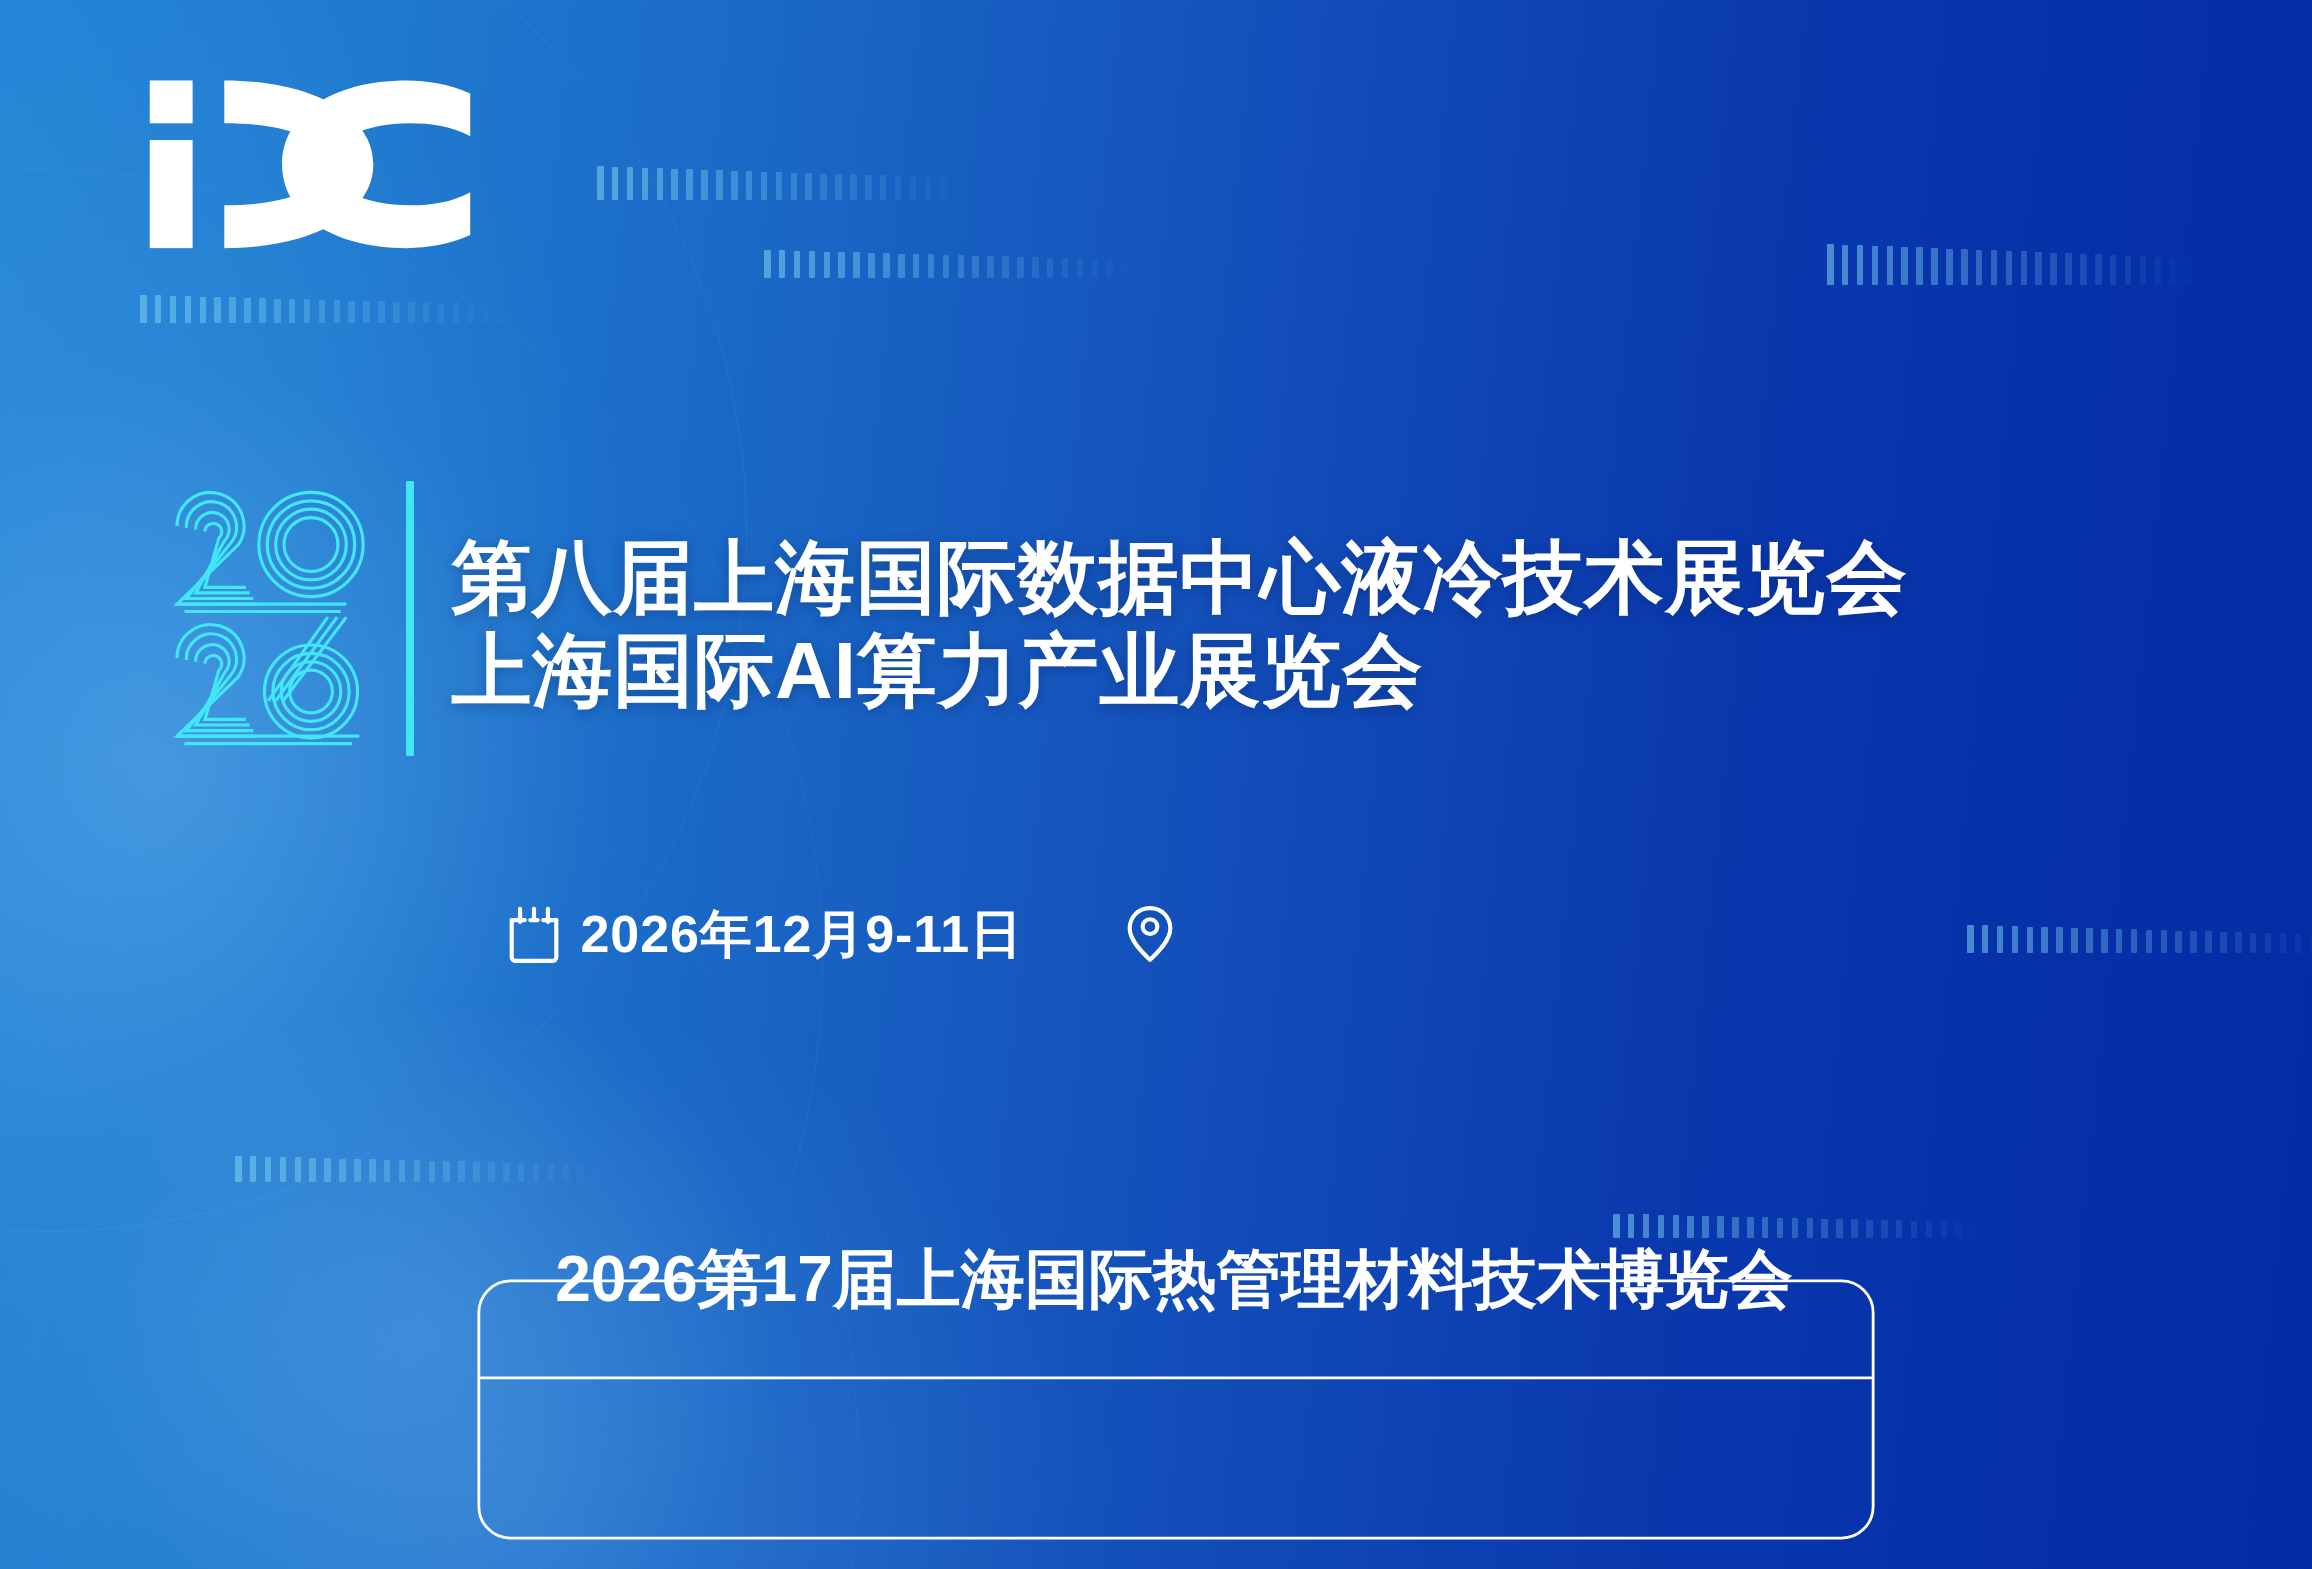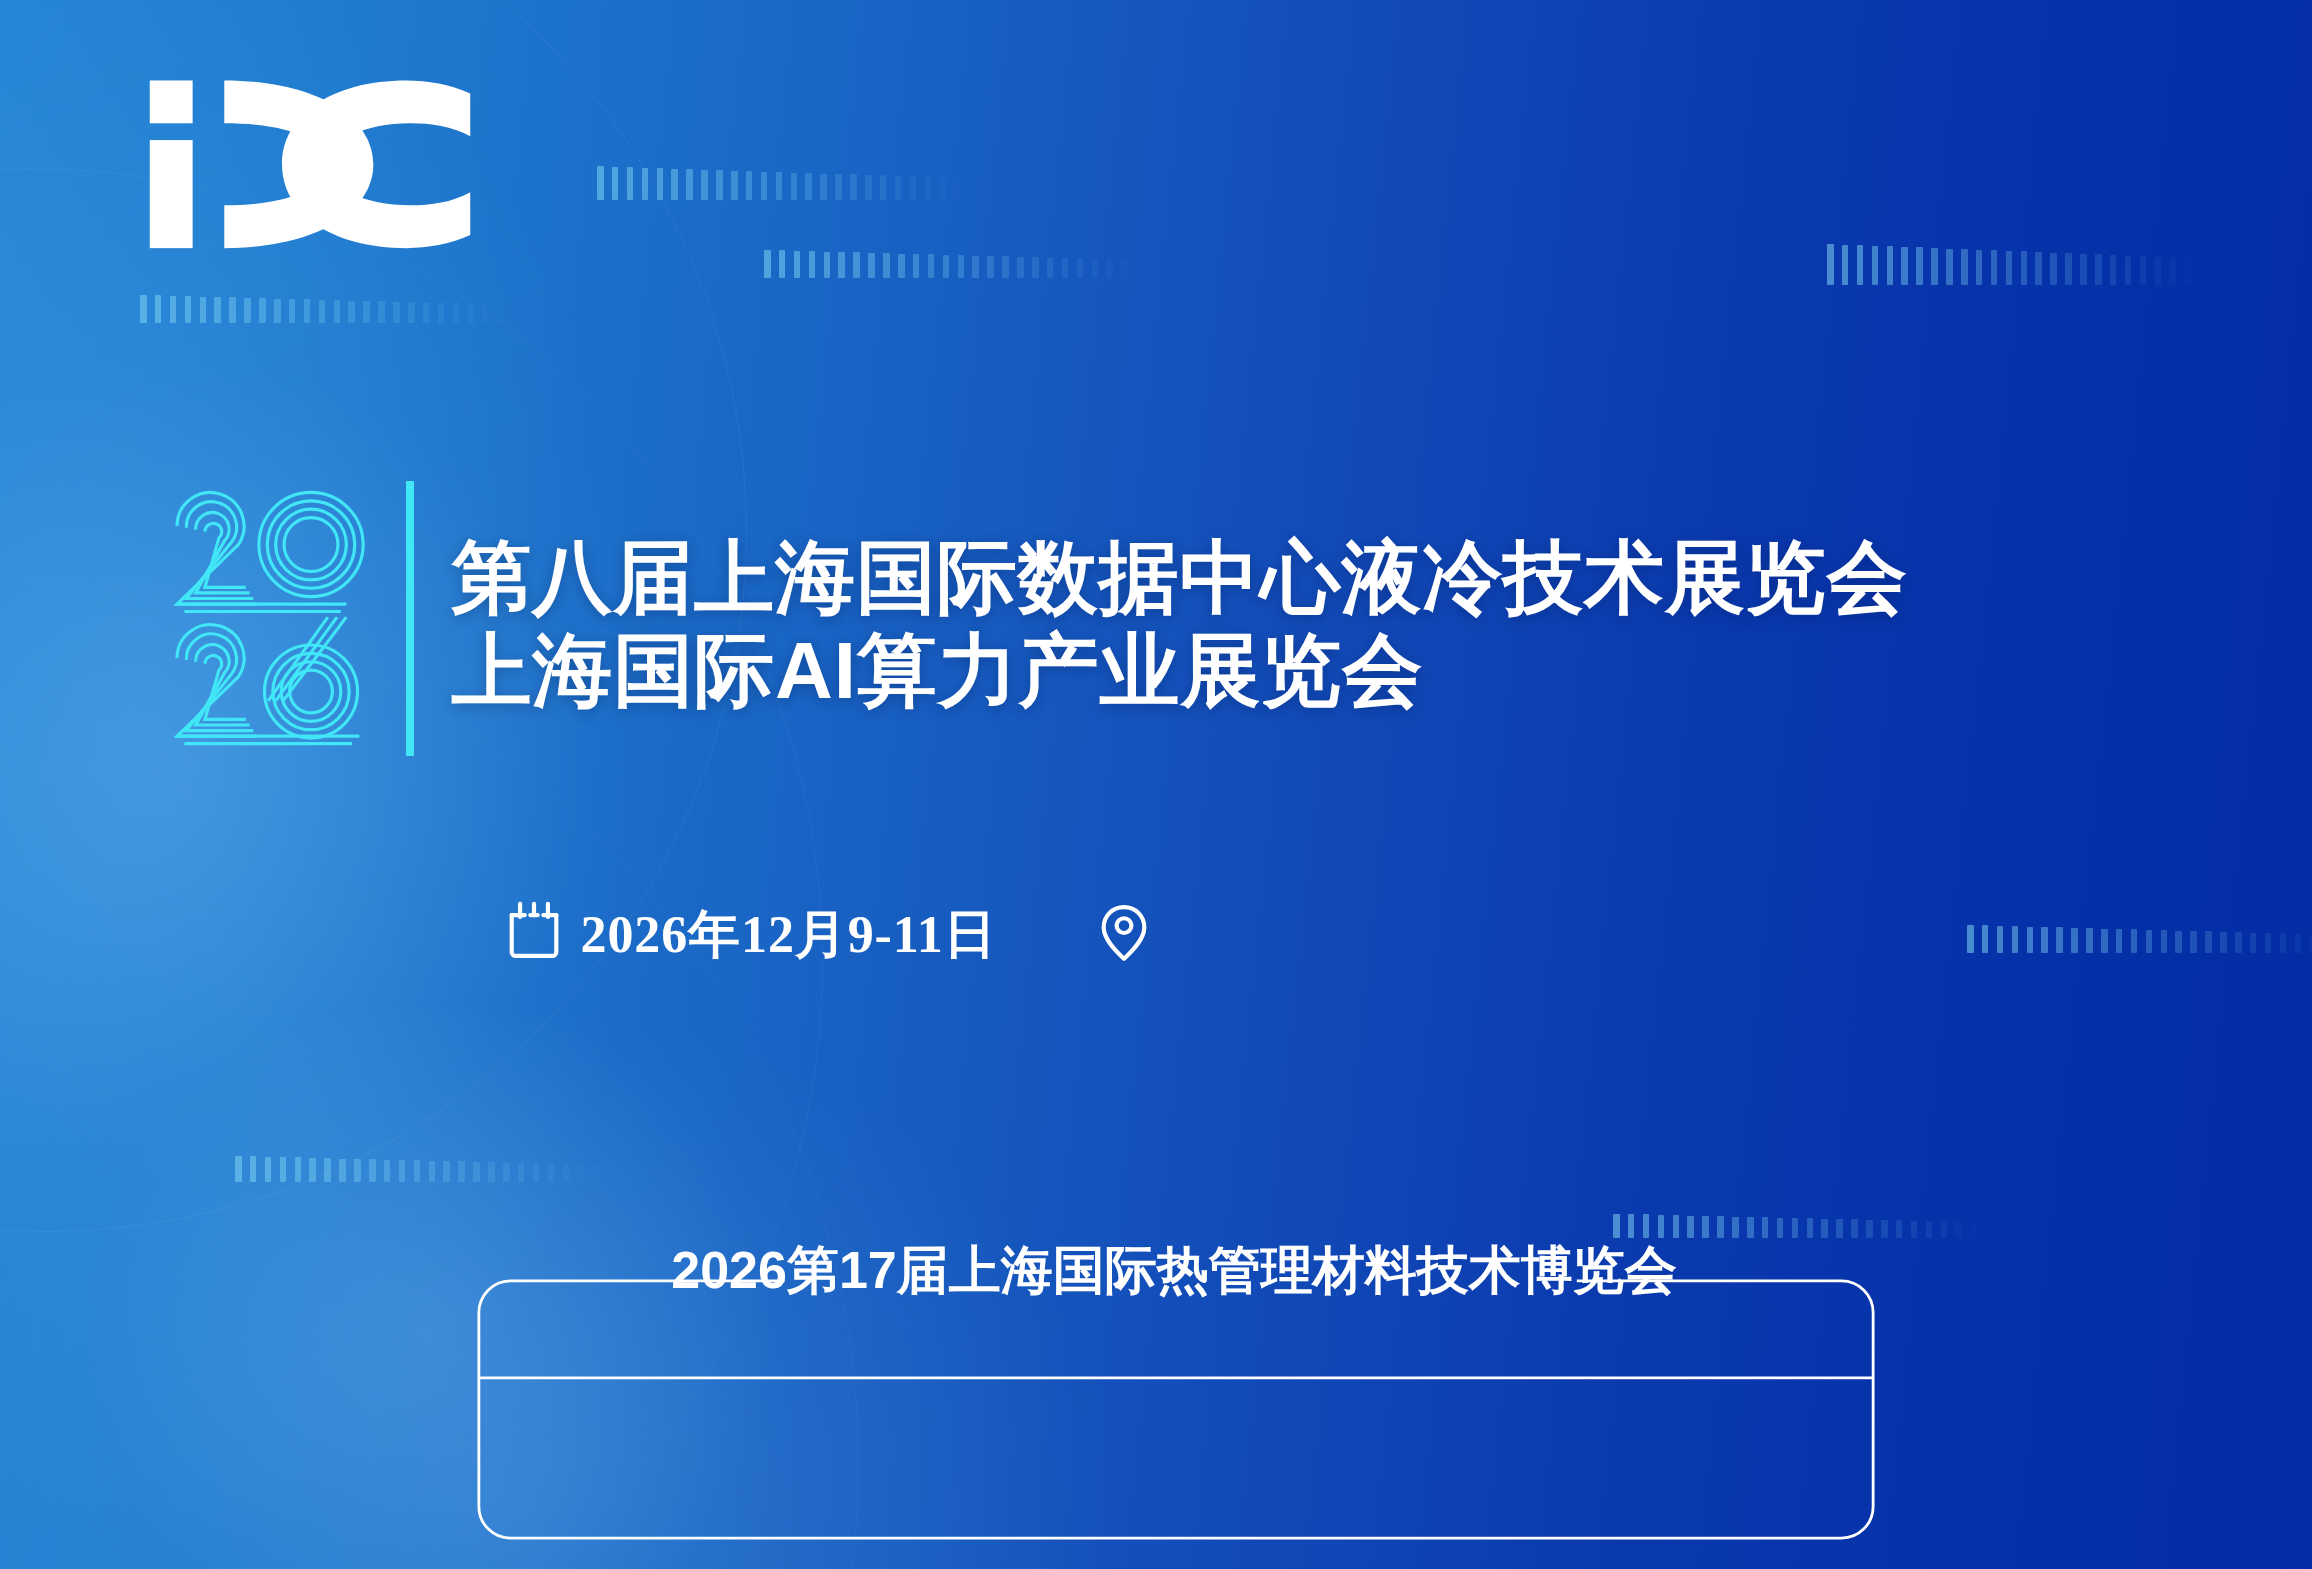--- a/index.html
+++ b/index.html
@@ -43,38 +43,38 @@
   #titles{display:flex;flex-direction:column;justify-content:center;}
   .title-line{
     color:#fff;font-weight:700;line-height:1.16;white-space:nowrap;
     text-shadow:0 2.8px 13px rgba(0,20,70,.30);
   }
   .title-line.l1{font-size:80px;letter-spacing:0.9px;}
   .title-line.l2{font-size:80px;letter-spacing:0.9px;margin-top:13px;}
 
   
   #meta{position:absolute;left:508px;top:900px;display:flex;align-items:center;color:#fff;}
-  .meta-item{display:flex;font-family:Liberation Serif, serif;}
+  .meta-item{display:flex;align-items:center;}
   .meta-item .ic{flex:0 0 auto;display:block;margin-right:20.5px;}
   .meta-text{font-size:52px;font-weight:700;letter-spacing:0.9px;white-space:nowrap;}
   #meta .gap{width:103px;}
 
   
   #same-time{
     position:absolute;left:0;right:0;top:1149px;text-align:center;color:#fff;
     font-size:39px;font-weight:400;letter-spacing:0.9px;
   }
   #same-time .bar{padding:0 9.3px;opacity:.9;}
 
   
   #sub-box{position:absolute;left:477px;top:1279px;width:1398px;height:261px;}
   .frame-svg{position:absolute;inset:0;}
   .sub-title{
     position:absolute;left:0;right:4px;top:-43px;text-align:center;
-    color:#fff;font-size:52px;font-weight:700;letter-spacing:0px;white-space:nowrap;
+    color:#fff;font-size:64px;font-weight:700;letter-spacing:0px;white-space:nowrap;
   }
   .slogan-panel{
     position:absolute;left:2.8px;right:2.8px;top:101px;bottom:2.8px;
     background:#1356c0;border-bottom-left-radius:32px;border-bottom-right-radius:32px;
     display:flex;align-items:center;justify-content:center;
   }
   .slogan{
     color:#fff;font-size:71px;font-weight:700;letter-spacing:1.9px;white-space:nowrap;
     text-shadow:0 2.8px 11.2px rgba(0,15,60,.35);
   }

